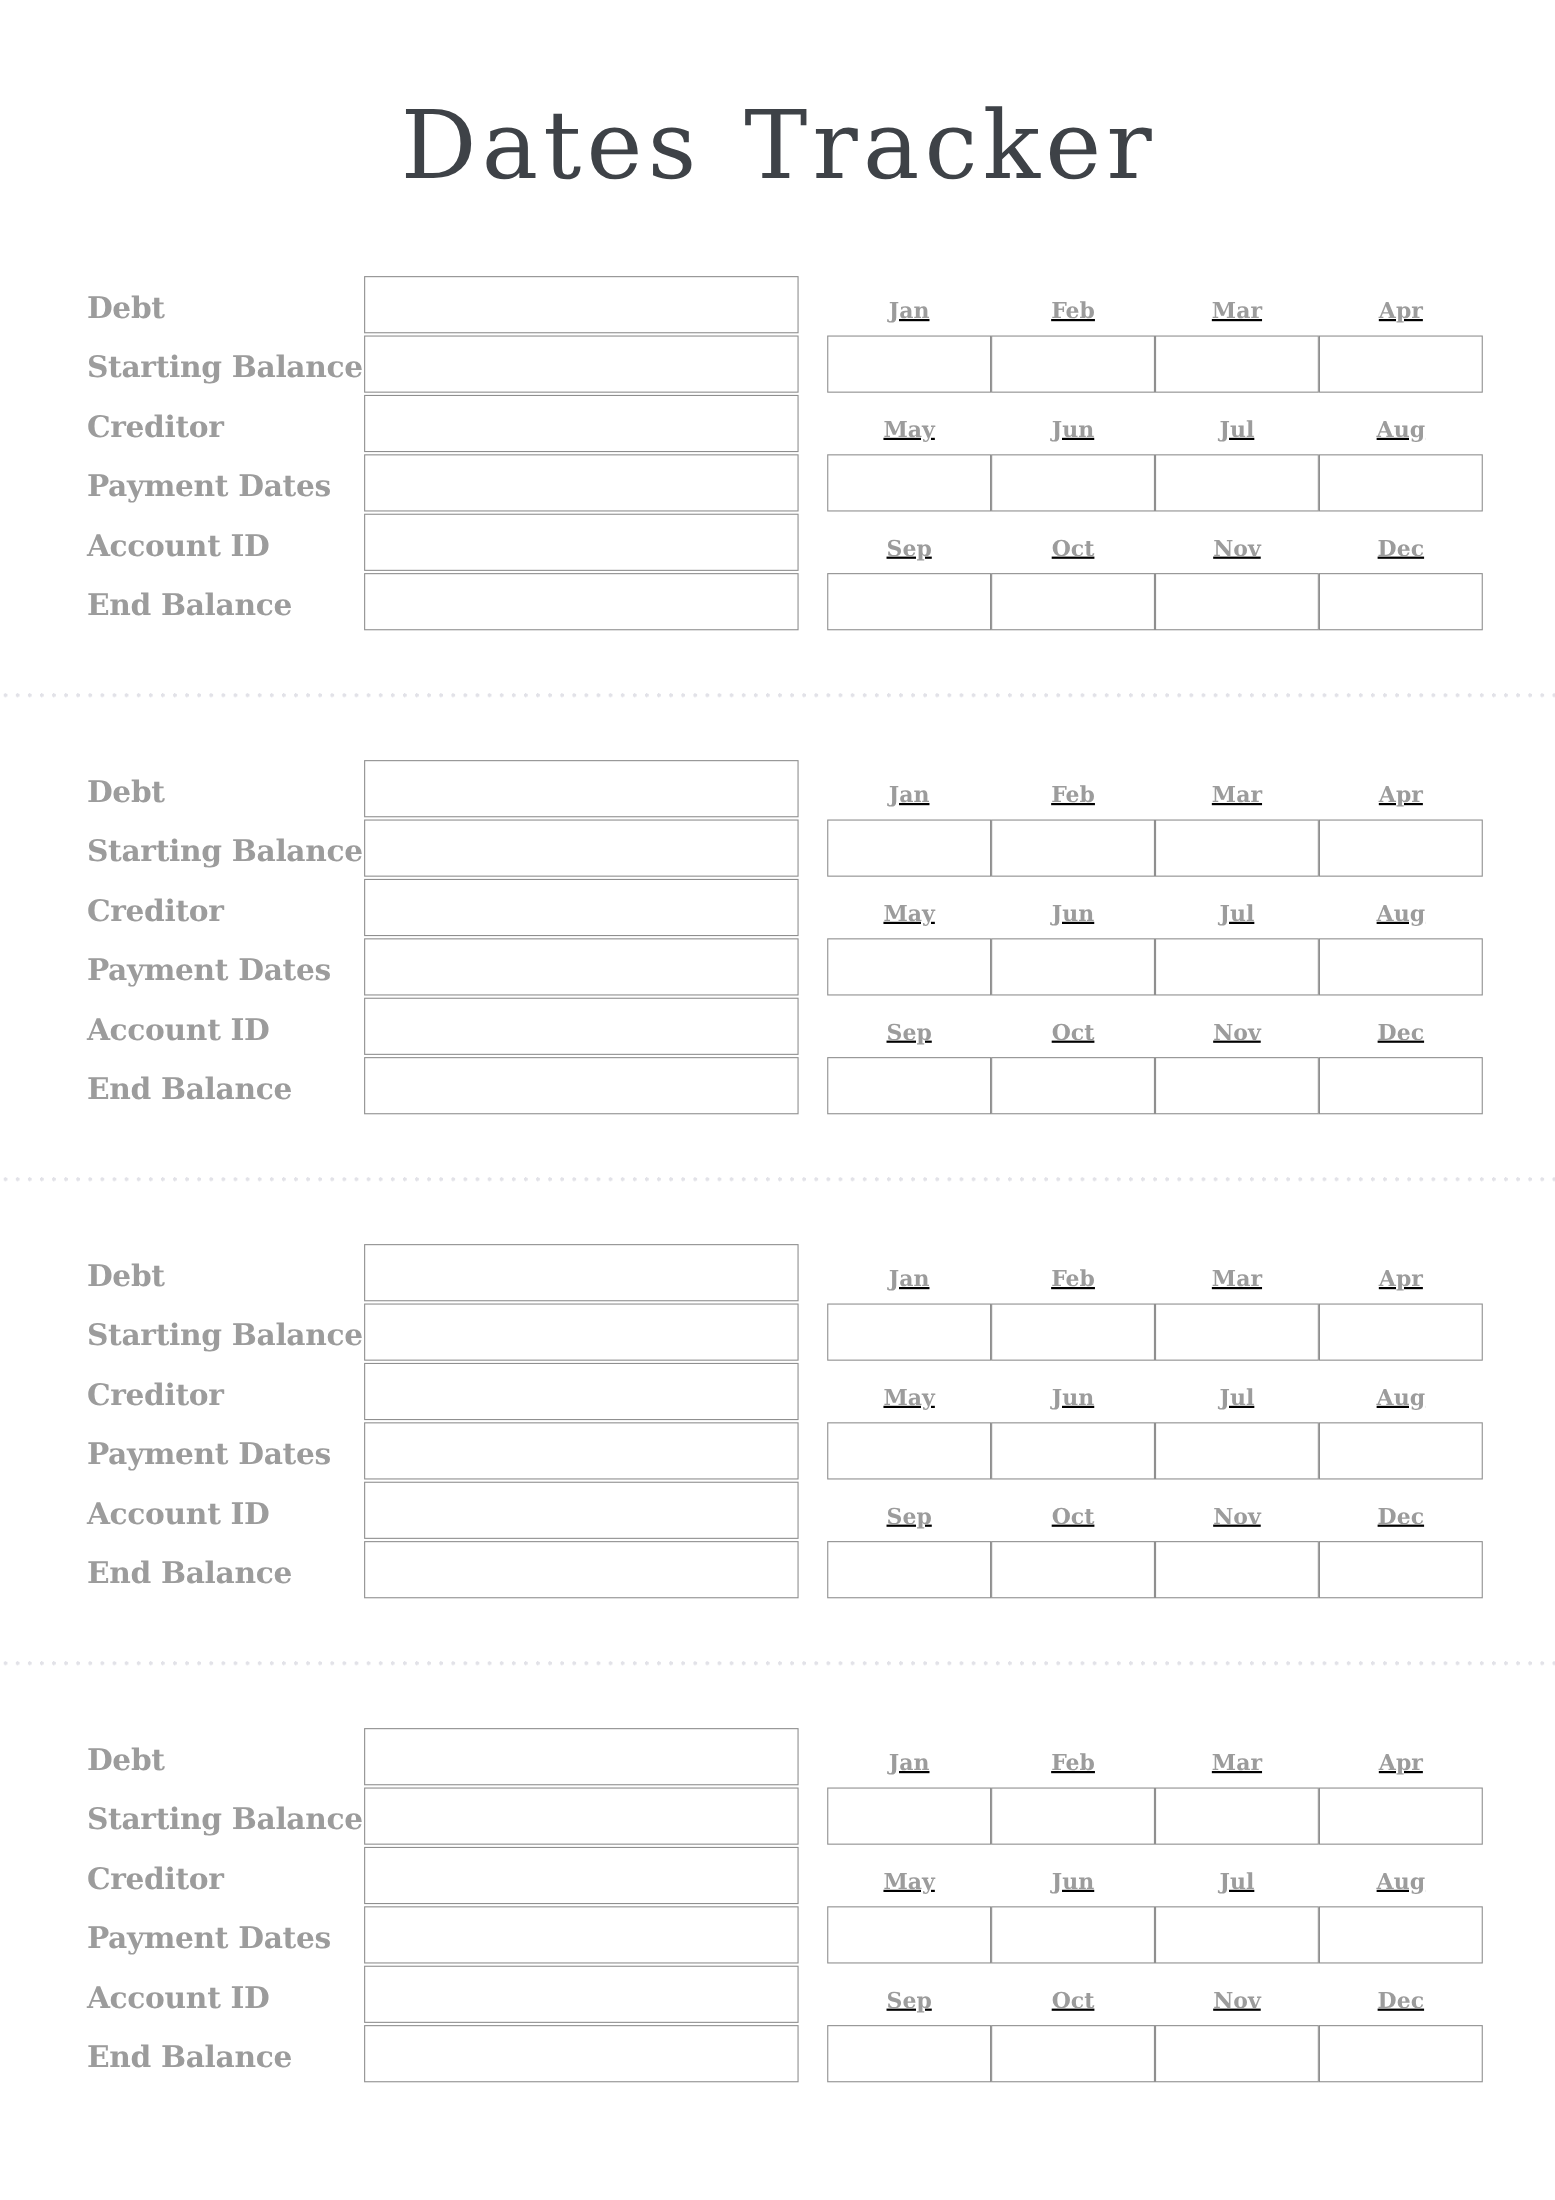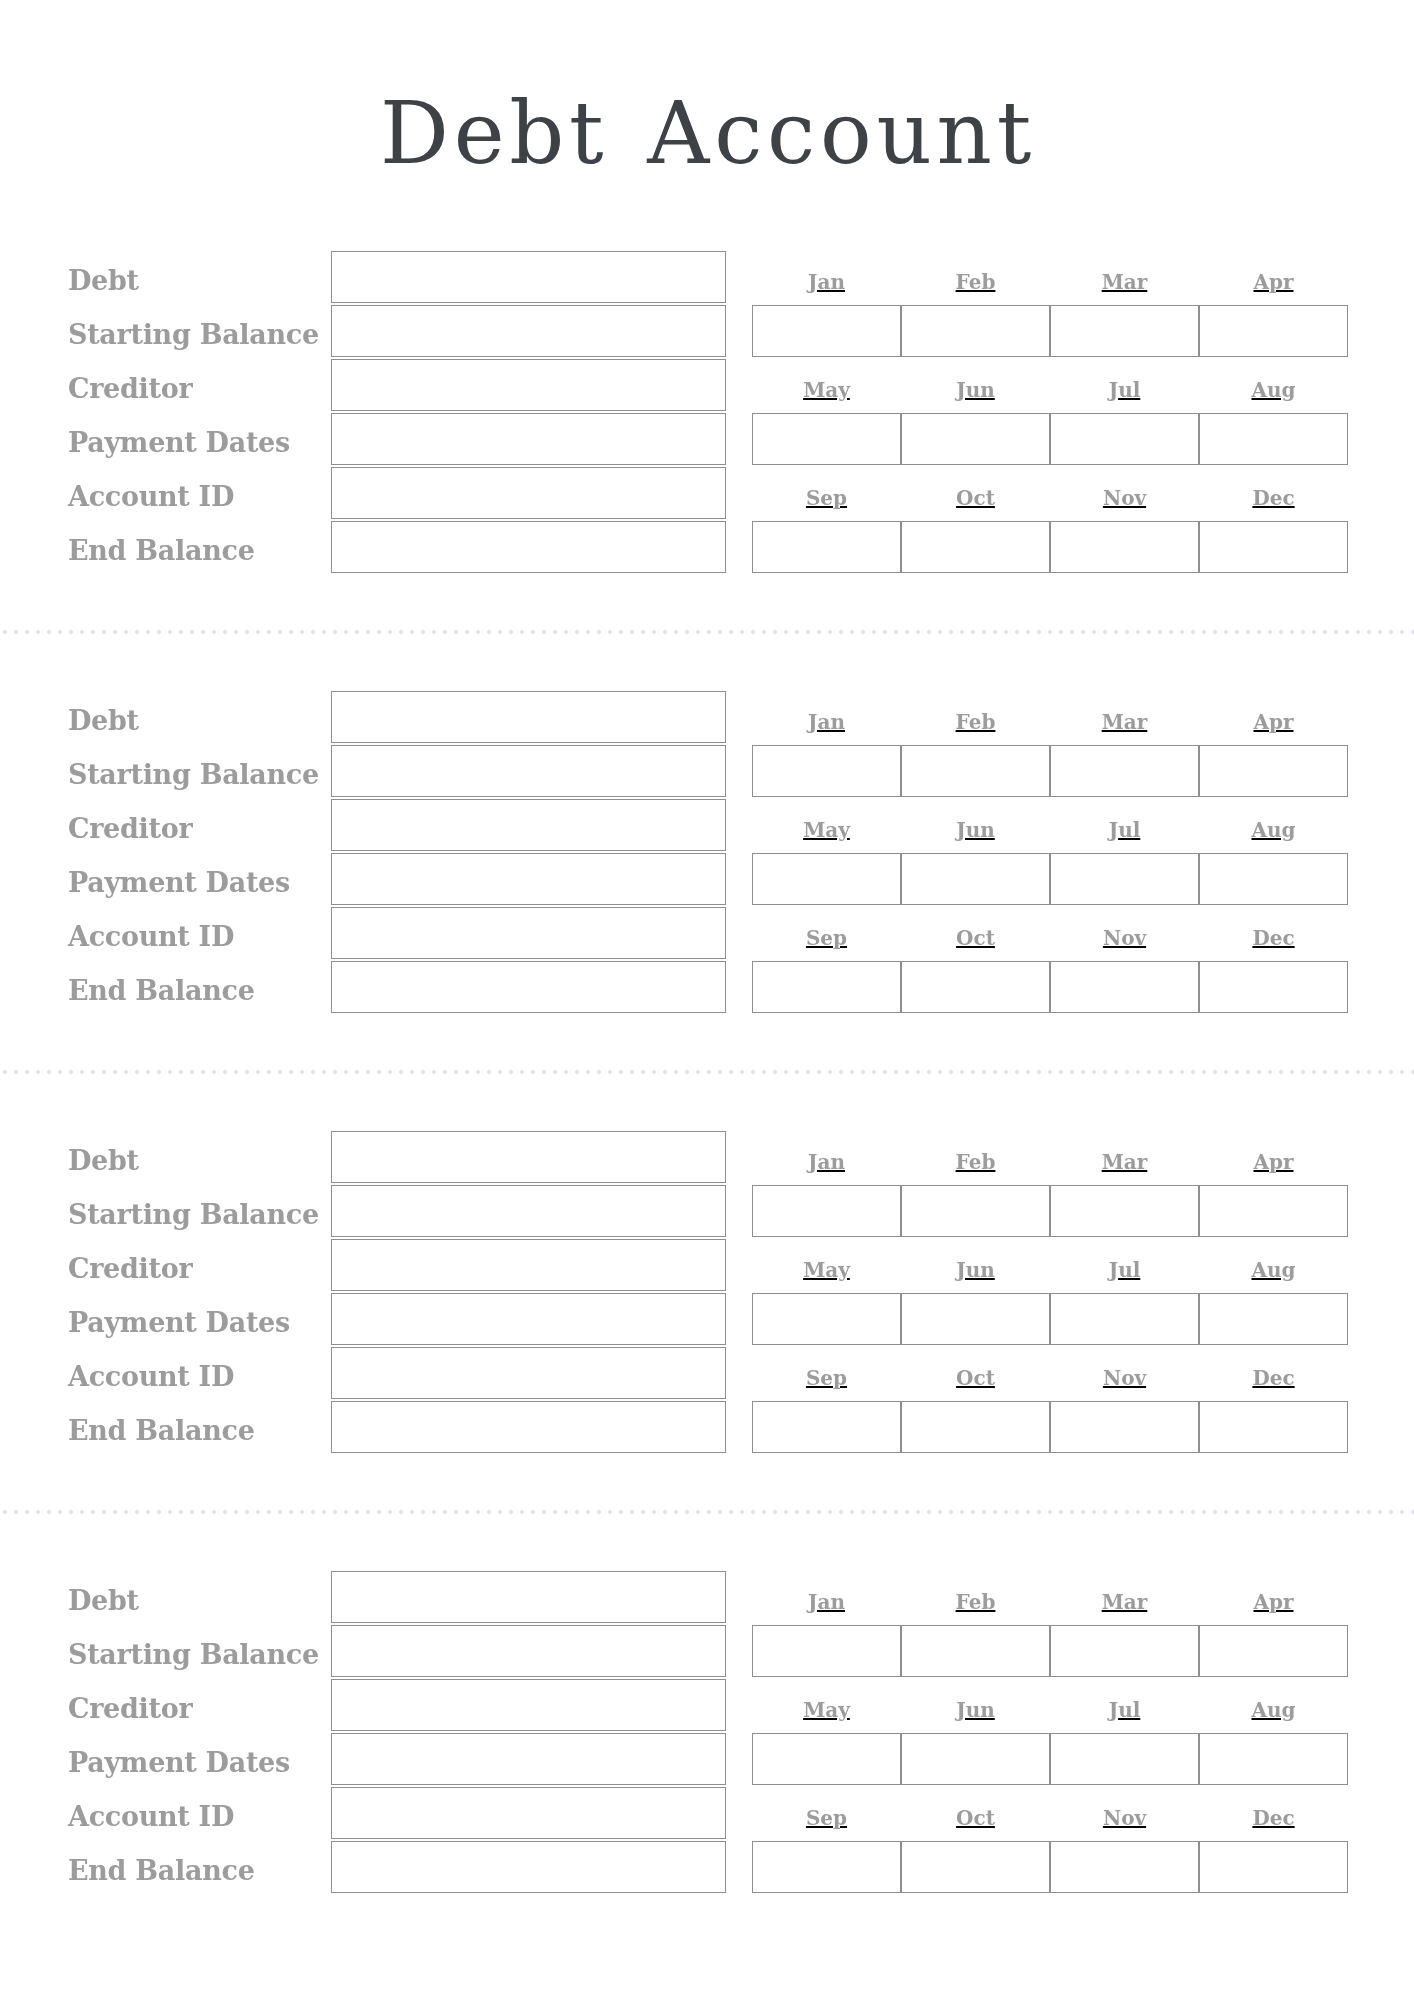--- a/index.html
+++ b/index.html
@@ -34,20 +34,21 @@
     grid-auto-rows:52px;
     row-gap:2px;
   }
   .field-label{
     display:flex; align-items:center;
     padding-top:6px;
     font-size:27px; font-weight:bold;
     letter-spacing:-0.3px;
     color:var(--label-color);
     white-space:nowrap;
+    margin-left:11px;
   }
   .field-box{
     width:100%; height:100%;
     border:1.8px solid var(--border-color);
     background:#fff;
     font-family:inherit; font-size:24px; color:#444;
     padding:0 12px; outline:none; border-radius:0;
   }
   .months{
     width:596px; margin-left:26px;
@@ -77,21 +78,21 @@
     width:1414px; height:4px;
     margin:57px 0 57px -68px;
     background-image:radial-gradient(circle 1.7px at 5px 2px, var(--dot-color) 97%, transparent);
     background-size:11px 4px;
     background-repeat:repeat-x;
   }
 </style>
 </head>
 <body>
 
-<h1 class="title">Debt Account</h1>
+<h1 class="title">Dates Tracker</h1>
 
 <main id="sections-host">
   <section class="debt-section">
     <div class="left">
       <label class="field-label">Debt</label>
       <input class="field-box" type="text" style="">
       <label class="field-label">Starting Balance</label>
       <input class="field-box" type="text" style="">
       <label class="field-label">Creditor</label>
       <input class="field-box" type="text" style="">

